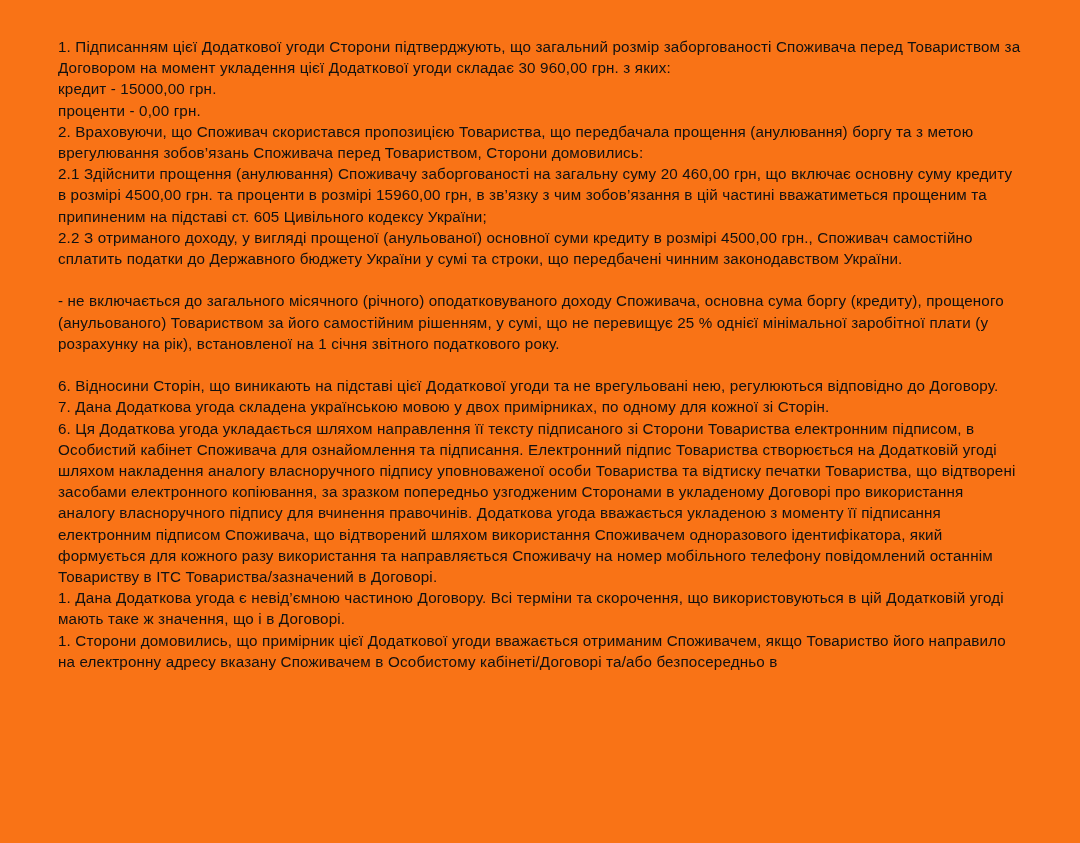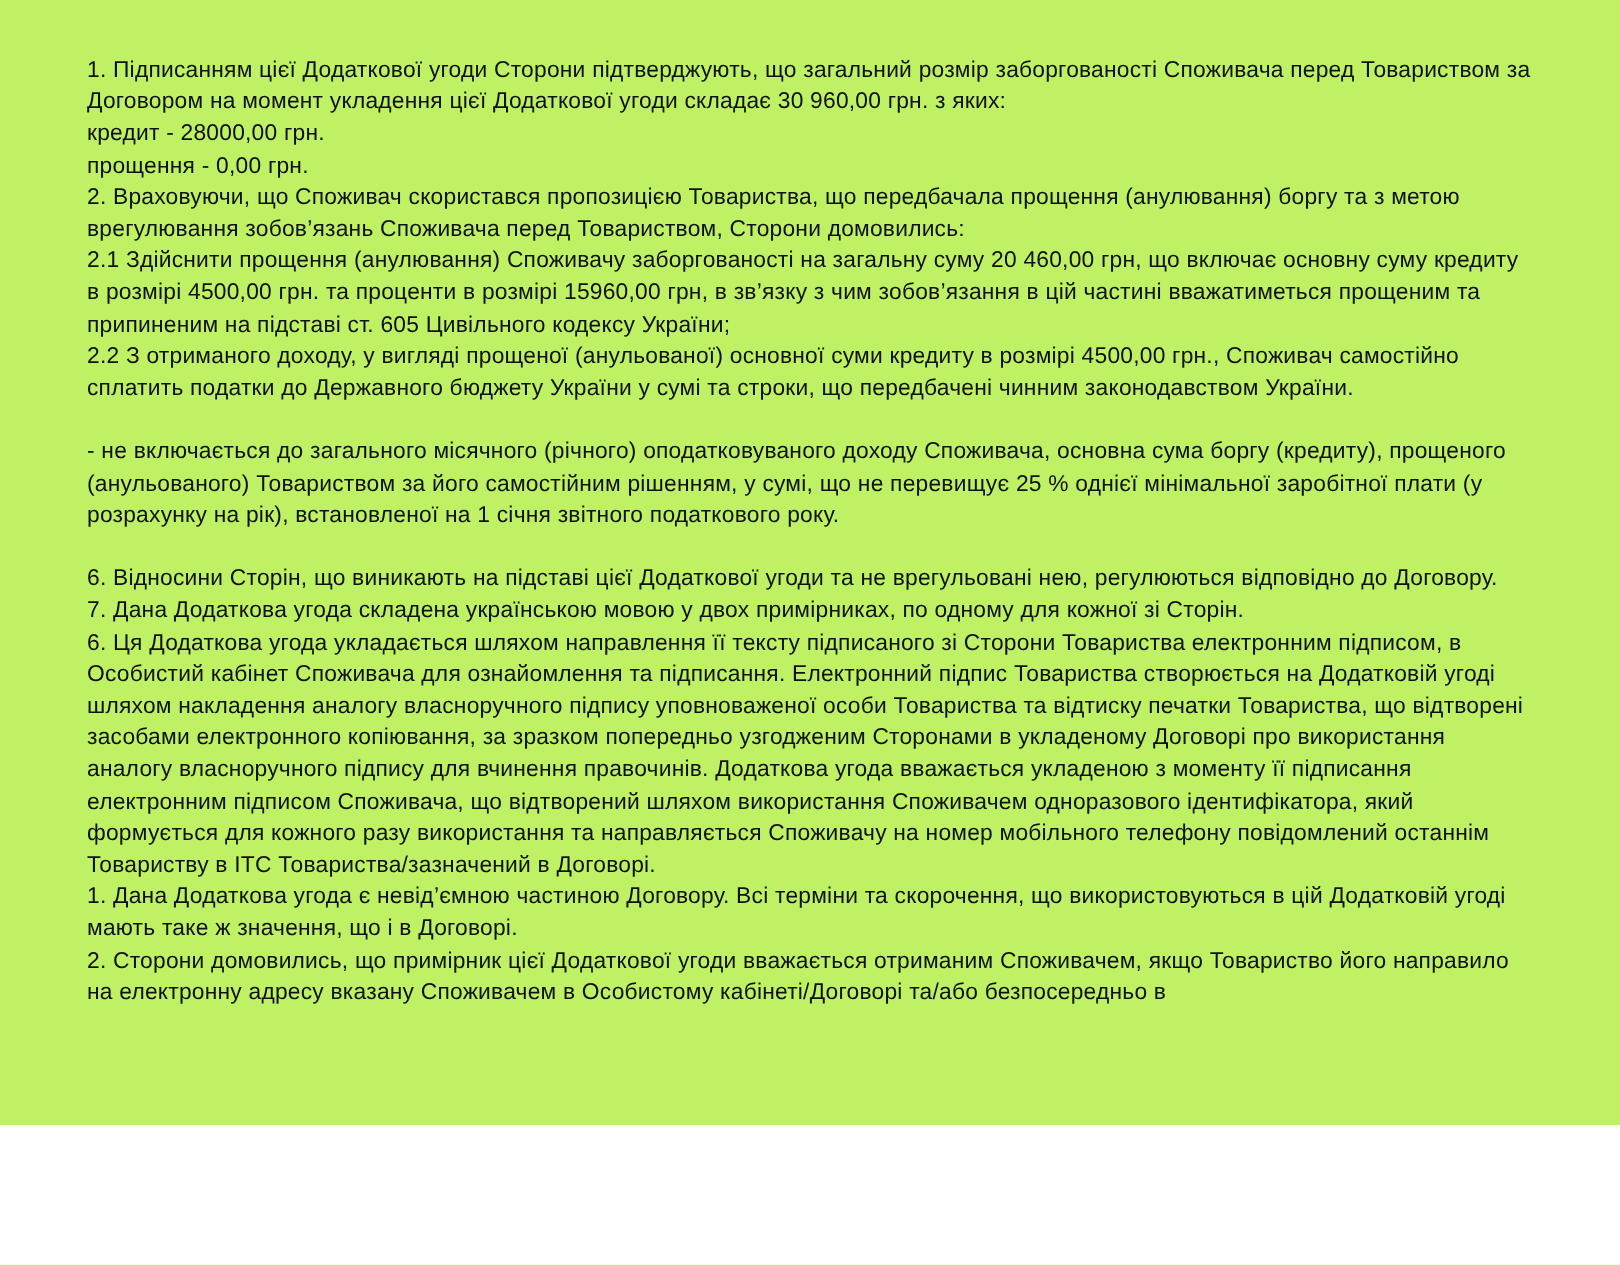--- a/index.html
+++ b/index.html
@@ -11,22 +11,22 @@
   body {
     width: 1080px;
     height: 843px;
     overflow: hidden;
     font-family: "Liberation Sans", sans-serif;
     color: #111111;
   }
   .page {
     position: relative;
     width: 1080px;
-    height: 750px;
-    background: #bef264;
+    height: 843px;
+    background: #f97316;
     box-sizing: border-box;
     padding: 36px 58px 0 58px;
     overflow: hidden;
   }
   .doc-body {
     width: 966px;
     font-size: 15.2px;
     line-height: 21.2px;
     color: #111111;
     text-align: left;
@@ -45,27 +45,27 @@
     line-height: 21.2px;
     font-size: 15.2px;
   }
 </style>
 </head>
 <body>
 
 <div class="page">
   <div class="doc-body" id="doc-body">
       <p class="para">1. Підписанням цієї Додаткової угоди Сторони підтверджують, що загальний розмір заборгованості Споживача перед Товариством за Договором на момент укладення цієї Додаткової угоди складає 30 960,00 грн. з яких:</p>
-      <p class="para">кредит -  28000,00 грн.</p>
-      <p class="para">прощення -  0,00 грн.</p>
+      <p class="para">кредит -  15000,00 грн.</p>
+      <p class="para">проценти -  0,00 грн.</p>
       <p class="para">2. Враховуючи, що Споживач скористався пропозицією Товариства, що передбачала прощення (анулювання) боргу та з метою врегулювання зобов’язань Споживача перед Товариством, Сторони домовились:</p>
       <p class="para">2.1 Здійснити прощення (анулювання) Споживачу заборгованості на загальну суму 20 460,00 грн, що включає основну суму кредиту в розмірі 4500,00 грн. та проценти в розмірі 15960,00 грн, в зв’язку з чим зобов’язання в цій частині вважатиметься прощеним та припиненим на підставі ст. 605 Цивільного кодексу України;</p>
       <p class="para">2.2 З отриманого доходу, у вигляді прощеної (анульованої) основної суми кредиту в розмірі 4500,00 грн., Споживач самостійно сплатить податки до Державного бюджету України у сумі та строки, що передбачені чинним законодавством України.</p>
       <div class="gap">&nbsp;</div>
       <p class="para">- не включається до загального місячного (річного) оподатковуваного доходу Споживача, основна сума боргу (кредиту), прощеного (анульованого) Товариством за його самостійним рішенням, у сумі, що не перевищує 25 % однієї мінімальної заробітної плати (у розрахунку на рік), встановленої на 1 січня звітного податкового року.</p>
       <div class="gap">&nbsp;</div>
       <p class="para">6. Відносини Сторін, що виникають на підставі цієї Додаткової угоди та не врегульовані нею, регулюються відповідно до Договору.</p>
       <p class="para">7. Дана Додаткова угода складена українською мовою у двох примірниках, по одному для кожної зі Сторін.</p>
       <p class="para">6. Ця Додаткова угода укладається шляхом направлення її тексту підписаного зі Сторони Товариства електронним підписом, в Особистий кабінет Споживача для ознайомлення та підписання. Електронний підпис Товариства створюється на Додатковій угоді шляхом накладення аналогу власноручного підпису уповноваженої особи Товариства та відтиску печатки Товариства, що відтворені засобами електронного копіювання, за зразком попередньо узгодженим Сторонами в укладеному Договорі про використання аналогу власноручного підпису для вчинення правочинів. Додаткова угода вважається укладеною з моменту її підписання електронним підписом Споживача, що відтворений шляхом використання Споживачем одноразового ідентифікатора, який формується для кожного разу використання та направляється Споживачу на номер мобільного телефону повідомлений останнім Товариству в ІТС Товариства/зазначений в Договорі.</p>
       <p class="para">1. Дана Додаткова угода є невід’ємною частиною Договору. Всі терміни та скорочення, що використовуються в цій Додатковій угоді мають таке ж значення, що і в Договорі.</p>
-      <p class="para">2. Сторони домовились, що примірник цієї Додаткової угоди вважається отриманим Споживачем, якщо Товариство його направило на електронну адресу вказану Споживачем в Особистому кабінеті/Договорі та/або безпосередньо в</p>
+      <p class="para">1. Сторони домовились, що примірник цієї Додаткової угоди вважається отриманим Споживачем, якщо Товариство його направило на електронну адресу вказану Споживачем в Особистому кабінеті/Договорі та/або безпосередньо в</p>
     </div>
 </div>
 
 </body></html>

